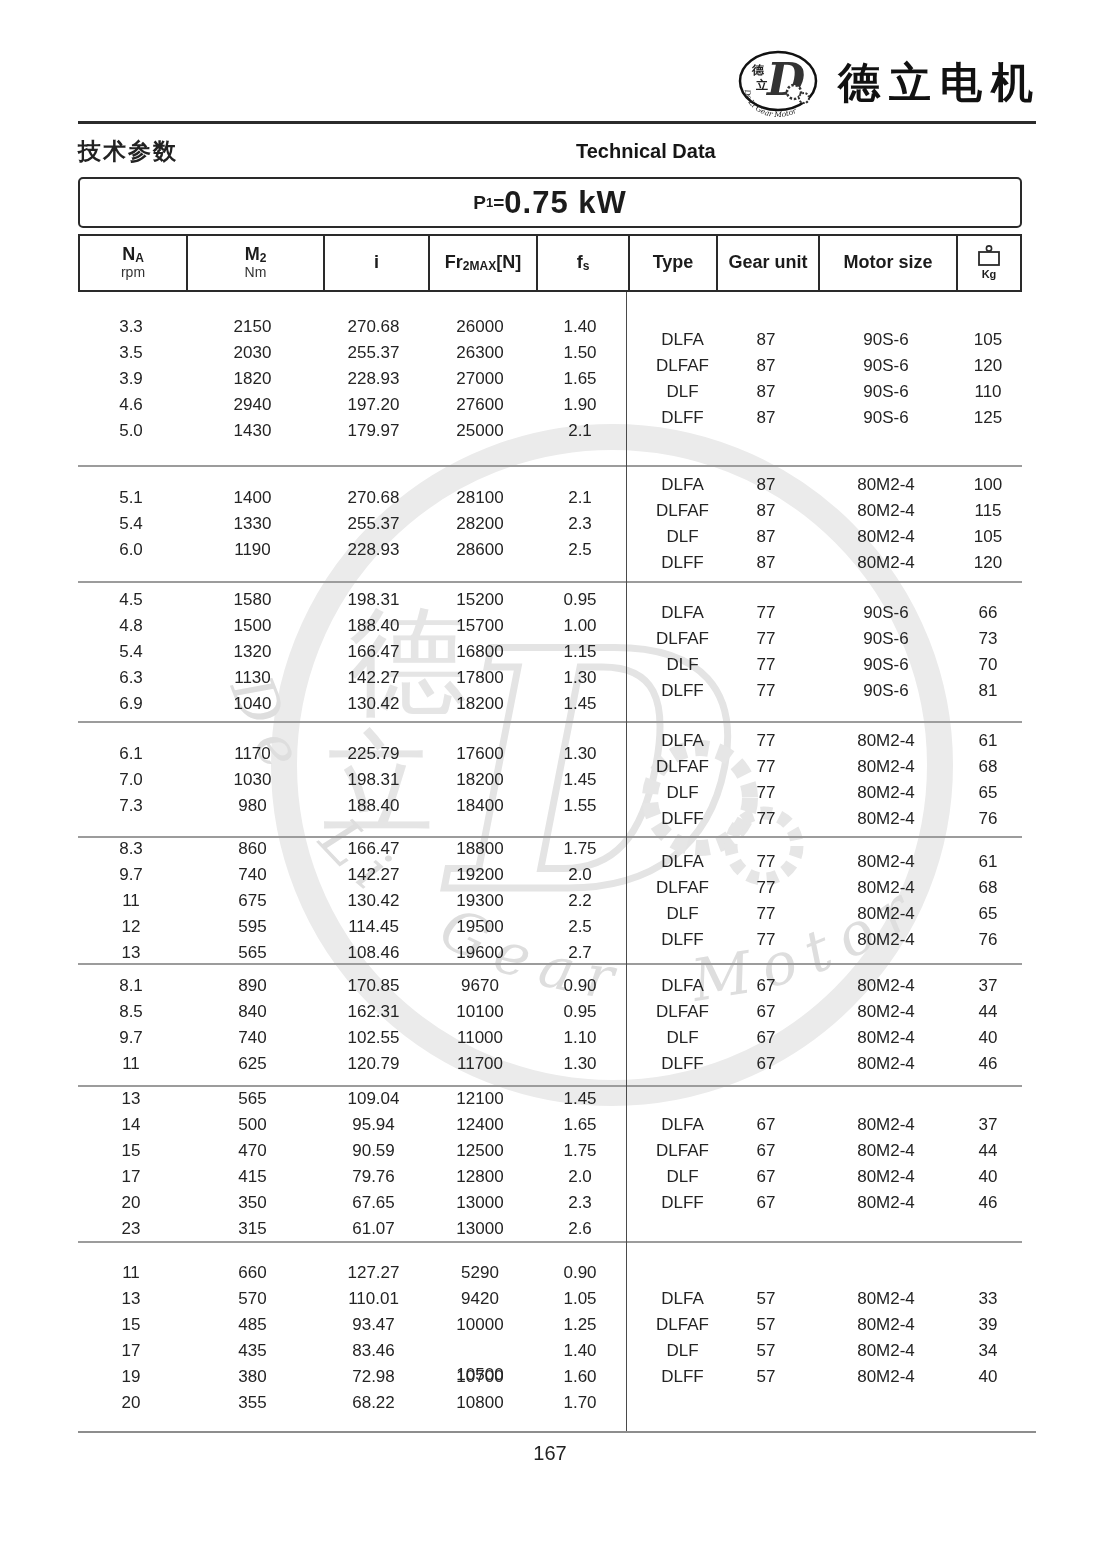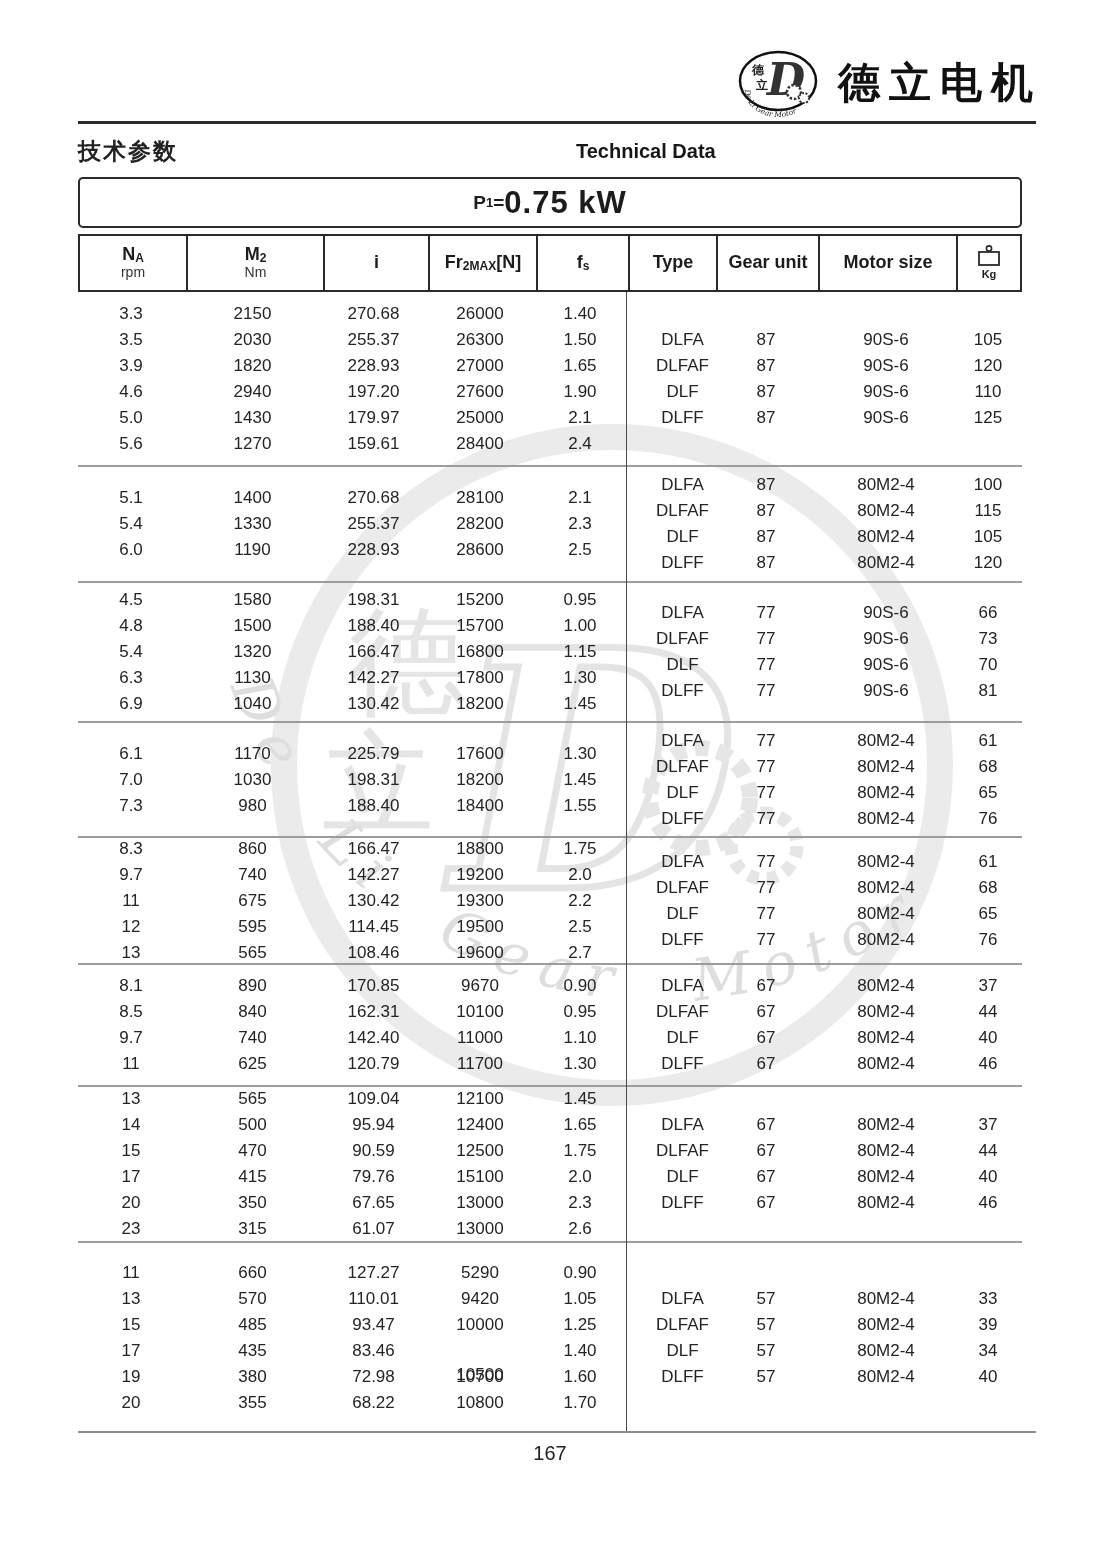--- a/index.html
+++ b/index.html
@@ -187,27 +187,20 @@
               <div class="tcell" style="width: 108px;">27600</div>
               <div class="tcell" style="width: 92px;">1.90</div>
             </div>
             <div class="trow">
               <div class="tcell" style="width: 106px;">5.0</div>
               <div class="tcell" style="width: 137px;">1430</div>
               <div class="tcell" style="width: 105px;">179.97</div>
               <div class="tcell" style="width: 108px;">25000</div>
               <div class="tcell" style="width: 92px;">2.1</div>
             </div>
-            <div class="trow">
-              <div class="tcell" style="width: 106px;">5.6</div>
-              <div class="tcell" style="width: 137px;">1270</div>
-              <div class="tcell" style="width: 105px;">159.61</div>
-              <div class="tcell" style="width: 108px;">28400</div>
-              <div class="tcell" style="width: 92px;">2.4</div>
-            </div>
           </div>
           <div class="g-right">
             <div class="trow">
               <div class="tcell type-cell" style="width: 88px;">DLFA</div>
               <div class="tcell" style="width: 102px;">87</div>
               <div class="tcell" style="width: 138px;">90S-6</div>
               <div class="tcell" style="width: 66px;">105</div>
             </div>
             <div class="trow">
               <div class="tcell type-cell" style="width: 88px;">DLFAF</div>
@@ -473,21 +466,21 @@
             <div class="trow">
               <div class="tcell" style="width: 106px;">8.5</div>
               <div class="tcell" style="width: 137px; text-align: center;">840</div>
               <div class="tcell" style="width: 105px;">162.31</div>
               <div class="tcell" style="width: 108px;">10100</div>
               <div class="tcell" style="width: 92px;">0.95</div>
             </div>
             <div class="trow">
               <div class="tcell" style="width: 106px;">9.7</div>
               <div class="tcell" style="width: 137px;">740</div>
-              <div class="tcell" style="width: 105px;">142.40</div>
+              <div class="tcell" style="width: 105px;">102.55</div>
               <div class="tcell" style="width: 108px;">11000</div>
               <div class="tcell" style="width: 92px;">1.10</div>
             </div>
             <div class="trow">
               <div class="tcell" style="width: 106px;">11</div>
               <div class="tcell" style="width: 137px;">625</div>
               <div class="tcell" style="width: 105px;">120.79</div>
               <div class="tcell" style="width: 108px;">11700</div>
               <div class="tcell" style="width: 92px;">1.30</div>
             </div>
@@ -539,21 +532,21 @@
               <div class="tcell" style="width: 106px;">15</div>
               <div class="tcell" style="width: 137px;">470</div>
               <div class="tcell" style="width: 105px;">90.59</div>
               <div class="tcell" style="width: 108px;">12500</div>
               <div class="tcell" style="width: 92px;">1.75</div>
             </div>
             <div class="trow">
               <div class="tcell" style="width: 106px;">17</div>
               <div class="tcell" style="width: 137px;">415</div>
               <div class="tcell" style="width: 105px;">79.76</div>
-              <div class="tcell" style="width: 108px;">15100</div>
+              <div class="tcell" style="width: 108px;">12800</div>
               <div class="tcell" style="width: 92px;">2.0</div>
             </div>
             <div class="trow">
               <div class="tcell" style="width: 106px;">20</div>
               <div class="tcell" style="width: 137px;">350</div>
               <div class="tcell" style="width: 105px;">67.65</div>
               <div class="tcell" style="width: 108px;">13000</div>
               <div class="tcell" style="width: 92px;">2.3</div>
             </div>
             <div class="trow">

